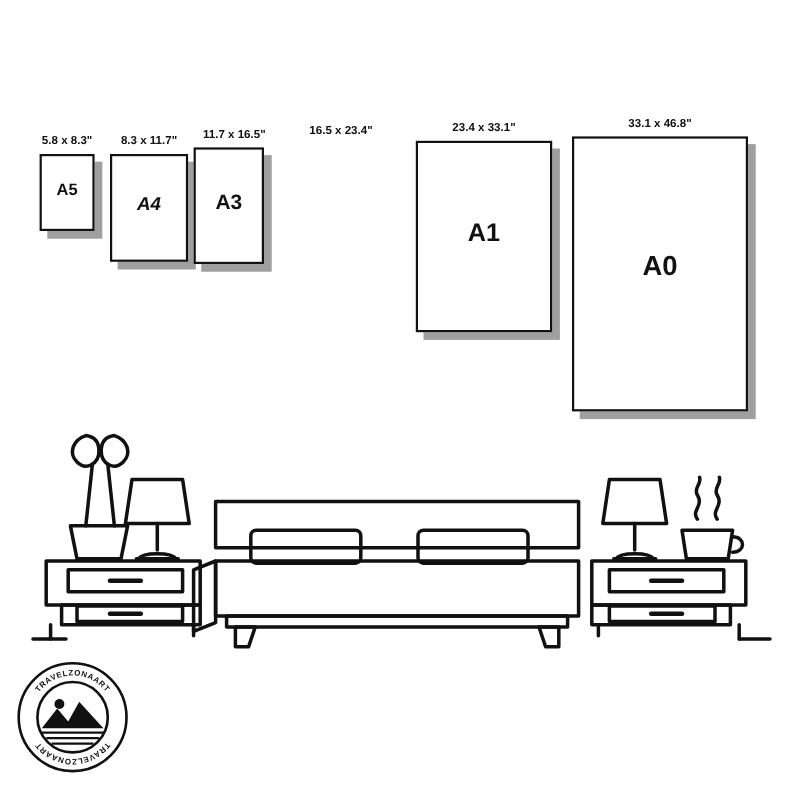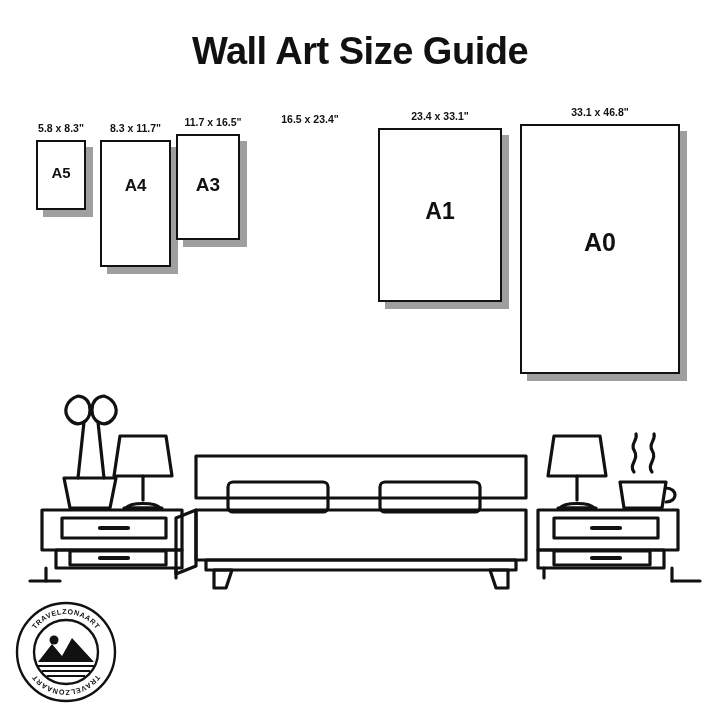--- a/index.html
+++ b/index.html
@@ -99,34 +99,33 @@
     font-weight: bold;
     fill: #111111;
     letter-spacing: 0.6px;
   }
 </style>
 </head>
 <body>
 
 <div id="stage">
 
-  <div class="title">Wall Art Size Guide</div>
 
   <div id="frames">
 
     <div class="frame-wrap" style="left:36px; top:0px; width:50px; height:130px;">
       <div class="frame-dim" style="top:12px;">5.8 x 8.3"</div>
       <div class="frame-box" style="left:0; top:30px; width:50px; height:70px;">
         <div class="frame-label" style="top:22px; font-size:15px;">A5</div>
       </div>
     </div>
 
     <div class="frame-wrap" style="left:100px; top:0px; width:71px; height:150px;">
       <div class="frame-dim" style="top:12px;">8.3 x 11.7"</div>
-      <div class="frame-box" style="left:0; top:30px; width:71px; height:127px;">
+      <div class="frame-box" style="left:0; top:30px; width:71px; height:98px;font-style:italic;">
         <div class="frame-label" style="top:34px; font-size:17px;">A4</div>
       </div>
     </div>
 
     <div class="frame-wrap" style="left:176px; top:0px; width:74px; height:160px;">
       <div class="frame-dim" style="top:6px;">11.7 x 16.5"</div>
       <div class="frame-box" style="left:0; top:24px; width:64px; height:106px;">
         <div class="frame-label" style="top:38px; font-size:19px;">A3</div>
       </div>
     </div>

